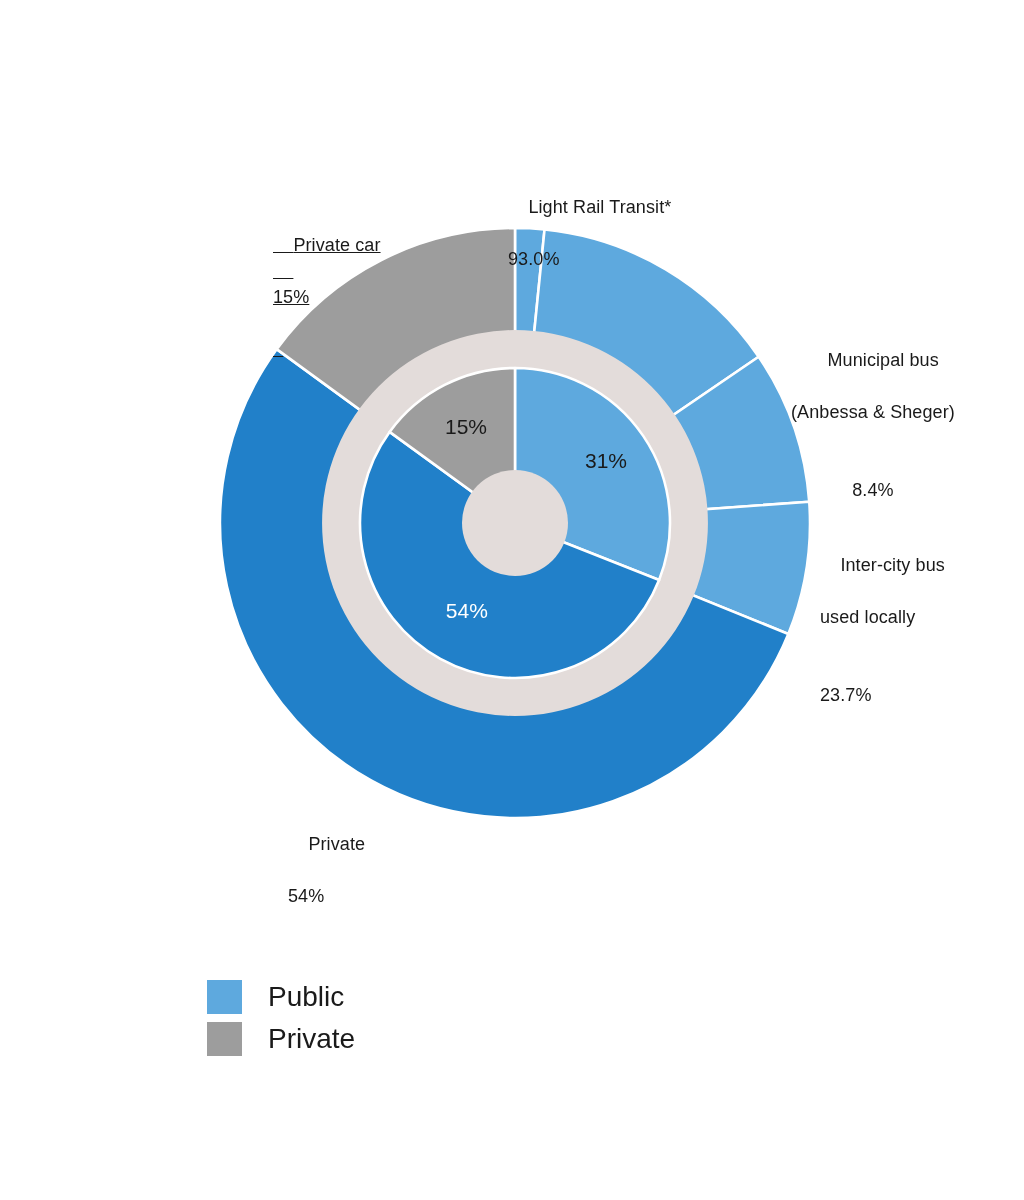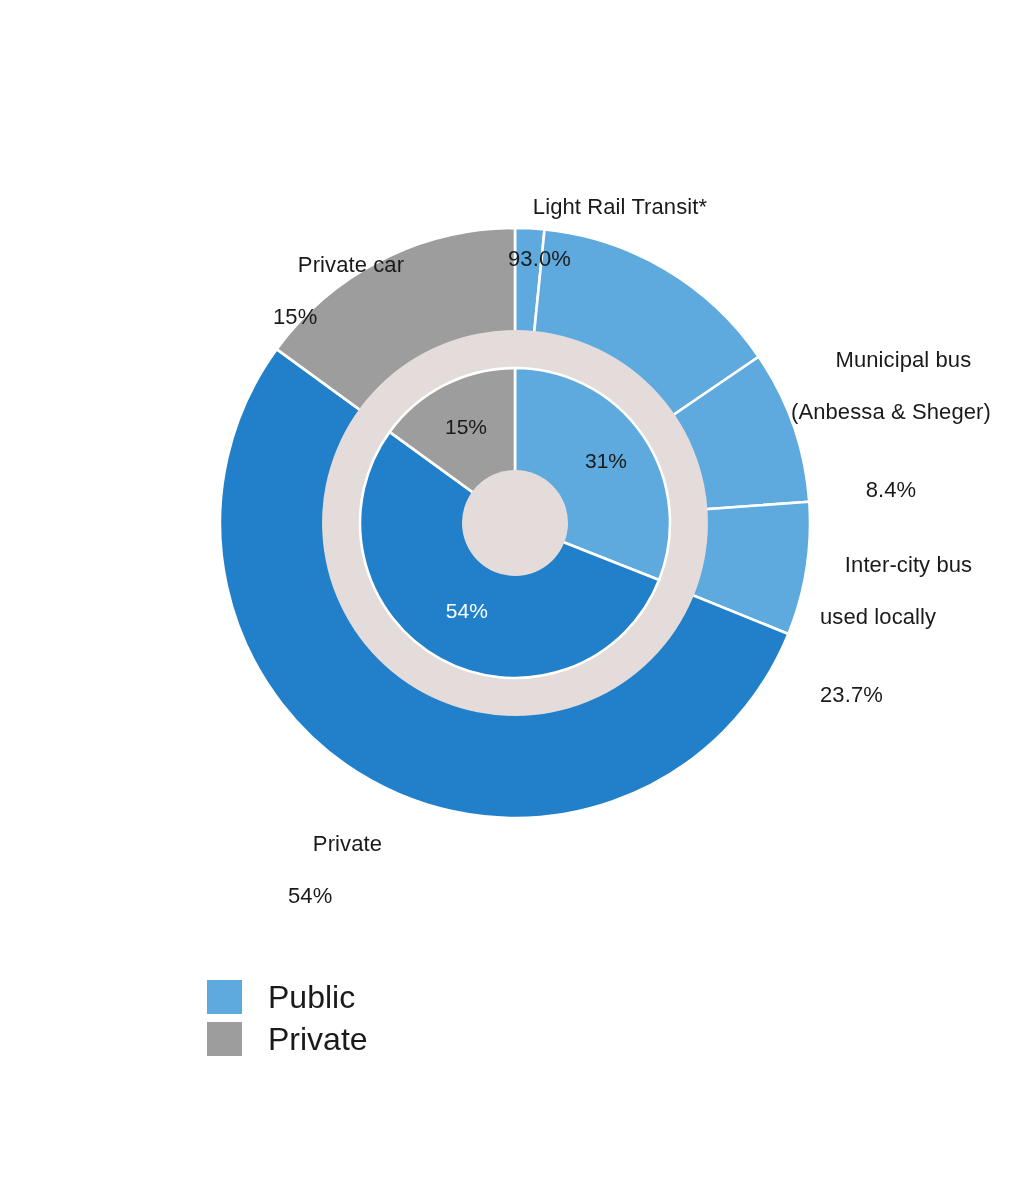--- a/index.html
+++ b/index.html
@@ -24,21 +24,21 @@
   svg.sunburst {
     position: absolute;
     left: 0;
     top: 0;
     width: 1024px;
     height: 1200px;
     display: block;
   }
   .callout-label {
     position: absolute;
-    font-size: 22px;
+    font-size: 18px;
     line-height: 26px;
     color: #1a1a1a;
     white-space: pre;
     letter-spacing: 0.1px;
   }
   .callout-label .pct { display: block; }
   .ring-pct {
     font-size: 21px;
     fill: #1a1a1a;
     font-family: "Liberation Sans", "DejaVu Sans", sans-serif;
@@ -56,21 +56,21 @@
     height: 38px;
     margin-bottom: 4px;
   }
   .legend-swatch {
     width: 35px;
     height: 34px;
     flex: 0 0 35px;
   }
   .legend-text {
     margin-left: 26px;
-    font-size: 32px;
+    font-size: 28px;
     color: #1a1a1a;
     line-height: 34px;
   }
 </style>
 </head>
 <body>
 
 <div id="chart-root">
 
   <svg class="sunburst" viewBox="0 0 1024 1200">
@@ -117,21 +117,21 @@
     <span>Inter-city bus</span>
     <span class="pct">used locally</span>
     <span class="pct">23.7%</span>
   </div>
 
   <div class="callout-label" style="left:288px; top:805px;">
     <span>Private</span>
     <span class="pct">54%</span>
   </div>
 
-  <div class="callout-label" style="left:273px; top:226px;">
+  <div class="callout-label" style="left:273px; top:206px;text-decoration:underline;">
     <span>Private car</span>
     <span class="pct">15%</span>
   </div>
 
   <div id="legend">
       <div class="legend-row">
         <span class="legend-swatch" style="background: rgb(94, 169, 222);"></span>
         <span class="legend-text">Public</span>
       </div>
       <div class="legend-row">

